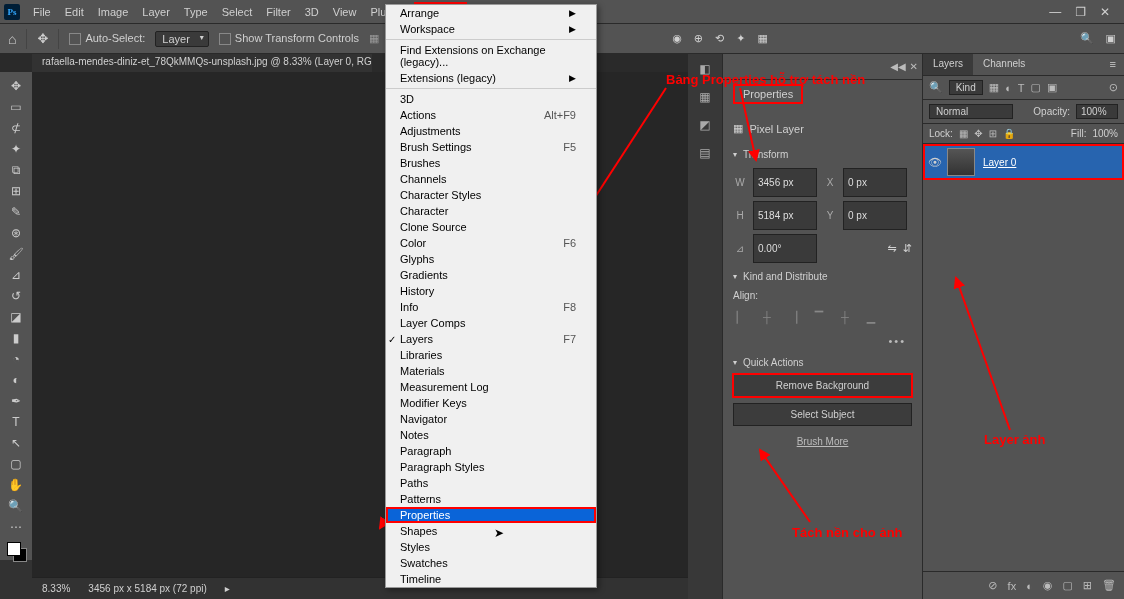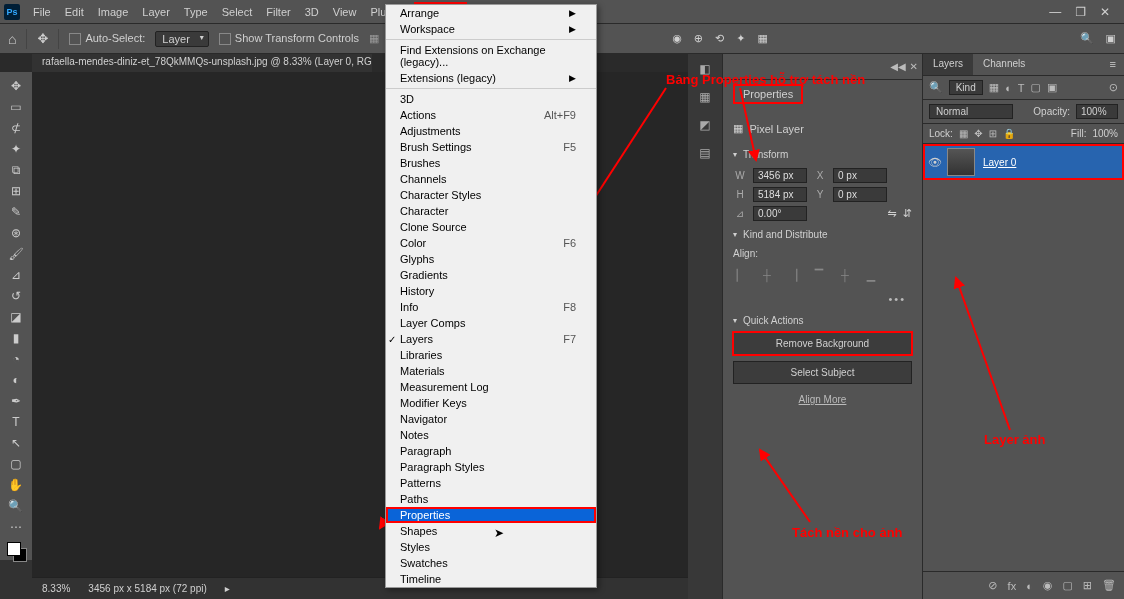--- a/index.html
+++ b/index.html
@@ -1,20 +1,20 @@
 <!DOCTYPE html>
 <html><head>
 <meta charset="utf-8">
 <style>
 * { margin: 0; padding: 0; box-sizing: border-box; font-family: "Segoe UI", Tahoma, sans-serif; }
 body { background: #323232; color: #d0d0d0; font-size: 11px; width: 1124px; height: 599px; overflow: hidden; position: relative; }
 
 
 .menubar { height: 24px; background: #535353; display: flex; align-items: center; padding: 0 4px; border-bottom: 1px solid #2a2a2a;}
-.menubar .ps-logo { width: 16px; height: 16px; background: #001e36; color:#31a8ff; display:flex; align-items:center; justify-content:center; font-size:9px; font-weight:bold; border-radius:2px; margin-right:6px;}
+.menubar .ps-logo { width: 16px; height: 16px; background: #001e36; color:#31a8ff; display:flex; align-items:center; justify-content:center; font-size:9px; font-weight:bold; border-radius:2px; margin-right:6px;font-family:Liberation Serif, serif;}
 .menubar .mitem { padding: 4px 7px; cursor: pointer; }
 .menubar .mitem.active { background:#323232; outline:2px solid #f00; outline-offset:-2px;}
 .win-controls { margin-left:auto; display:flex; gap:14px; padding-right:10px; font-size:12px;}
 
 
 .optbar { height: 30px; background: #535353; display:flex; align-items:center; padding:0 8px; gap:10px; border-bottom:1px solid #2a2a2a;}
 .optbar .home-icon { font-size:14px; }
 .optbar .move-icon { font-size:13px;}
 .chk { width:12px;height:12px;border:1px solid #888;display:inline-block;vertical-align:middle;margin-right:4px;}
 .sel { background:#3a3a3a;border:1px solid #222;padding:1px 18px 1px 6px;border-radius:2px;position:relative;}
@@ -56,21 +56,21 @@
 
 
 .props { width:200px; background:#535353; border-left:1px solid #2a2a2a;}
 .panel-tabrow { height:26px; display:flex; align-items:center; border-bottom:1px solid #2a2a2a; justify-content:flex-end; gap:4px; padding:0 4px;}
 .panel-tabrow .ico { font-size:10px; color:#bbb;}
 .props-body { padding:8px 10px;}
 .section-hdr { display:flex; align-items:center; gap:6px; font-size:10px; padding:6px 0; cursor:pointer;}
 .section-hdr .tw { font-size:8px;}
 .row { display:flex; align-items:center; gap:6px; padding:2px 0;}
 .row .lbl { width:14px; text-align:center; color:#aaa; font-size:10px;}
-.row .inp { background:#3a3a3a; border:1px solid #222; padding:1px 4px; width:54px; font-size:10px; color:#ddd;}
+.row .inp { background:#3a3a3a; border:1px solid #222; padding:8px 4px; width:64px; font-size:10px; color:#ddd;}
 .align-icons { display:flex; gap:10px; padding:6px 0; color:#888;}
 .align-icons span { width:16px;height:16px;display:flex;align-items:center;justify-content:center;border:1px solid transparent;}
 .more-dots { text-align:right; letter-spacing:2px; padding:4px 6px; color:#bbb;}
 .qa-btn { background:#3c3c3c; border:1px solid #222; width:100%; padding:5px 0; text-align:center; font-size:10px; margin-bottom:6px; cursor:pointer;}
 .qa-btn.hl { outline:2px solid #f00; outline-offset:-1px;}
 .viewmore { text-align:center; font-size:10px; text-decoration:underline; color:#bbb; padding:4px 0;}
 .props-tab-box{outline:2px solid #f00; outline-offset:-2px; display:inline-block; padding:4px 10px;}
 
 
 .layers { flex:1; background:#535353; border-left:1px solid #2a2a2a; display:flex; flex-direction:column;}
@@ -273,24 +273,24 @@
     <div class="drow">
       <span>Notes</span>
     </div>
     <div class="drow">
       <span>Paragraph</span>
     </div>
     <div class="drow">
       <span>Paragraph Styles</span>
     </div>
     <div class="drow">
+      <span>Paths</span>
+    </div>
+    <div class="drow">
       <span>Patterns</span>
-    </div>
-    <div class="drow">
-      <span>Paths</span>
     </div>
     <div class="drow highlighted">
       <span>Properties</span>
     </div>
     <div class="drow">
       <span>Shapes</span>
     </div>
     <div class="drow">
       <span>Styles</span>
     </div>
@@ -359,21 +359,21 @@
         <span>┼</span>
         <span>▁</span>
       </div>
       <div class="more-dots">•••</div>
       <div class="section-hdr">
           <span class="tw">▾</span>
           <span>Quick Actions</span>
         </div>
       <div class="qa-btn hl">Remove Background</div>
       <div class="qa-btn">Select Subject</div>
-      <div class="viewmore">Align More</div>
+      <div class="viewmore">Brush More</div>
     </div>
   </div>
 
   <div class="layers">
     <div class="tabrow">
       <div class="tab active">Layers</div>
       <div class="tab">Channels</div>
       <div class="menu">≡</div>
     </div>
     <div class="filters">

